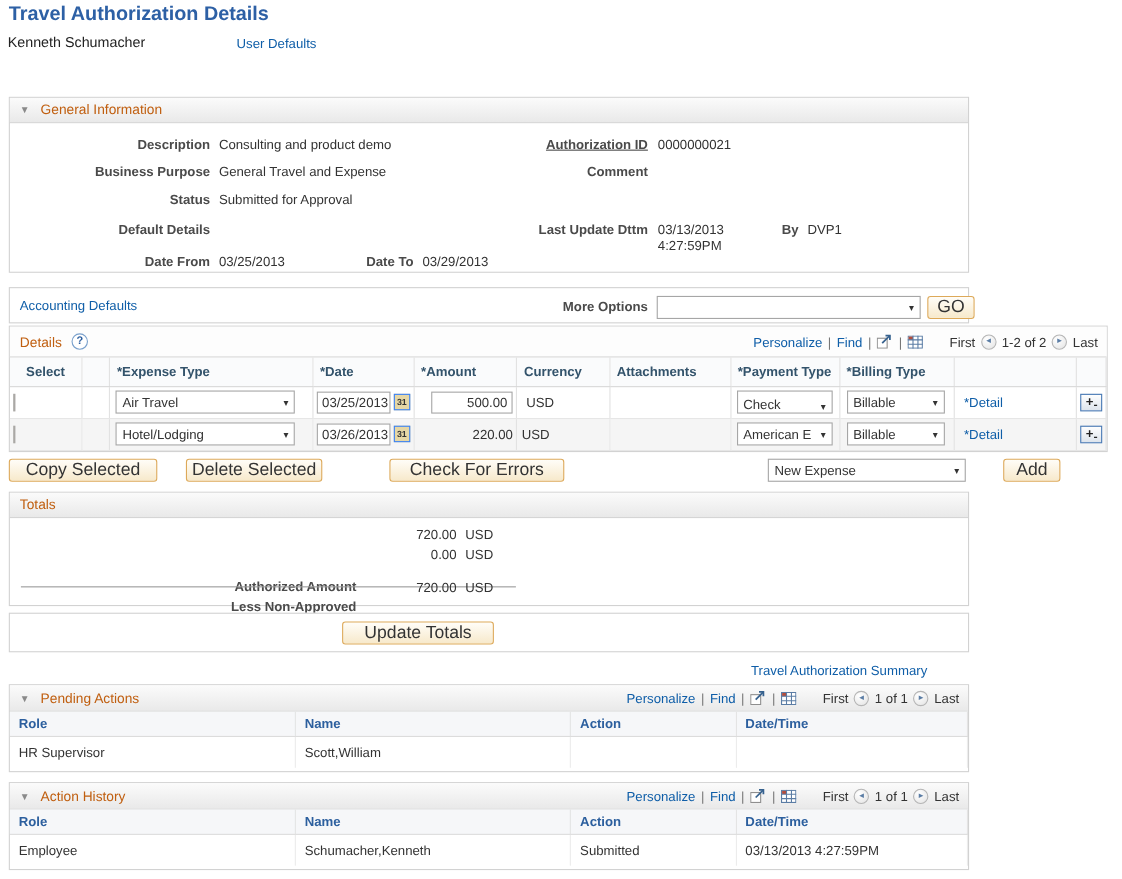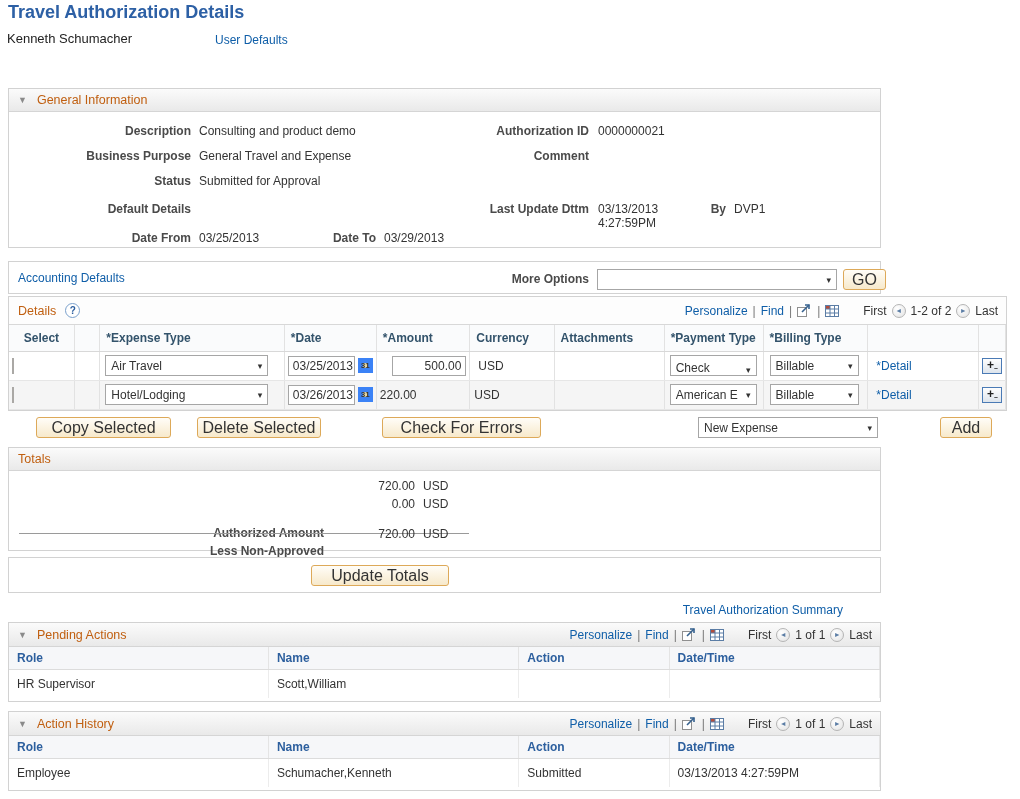--- a/index.html
+++ b/index.html
@@ -45,27 +45,27 @@
   .grid-titlebar { height:28px; display:flex; align-items:center; padding-left:9px; border-bottom:1px solid #d8d8d8; background:#fdfdfd; }
   table.grid { border-collapse:collapse; table-layout:fixed; }
   .grid th { height:26px; font-weight:bold; color:#33536b; text-align:left; padding:0 6px; border-right:1px solid #e2e2e2; border-bottom:1px solid #d8d8d8; background:#fafbfc; font-size:12px; overflow:hidden; white-space:nowrap; }
   .grid th.c { text-align:center; }
   .grid td { height:29px; border-right:1px solid #e2e2e2; border-bottom:1px solid #e6e6e6; padding:0 3px; overflow:hidden; white-space:nowrap; }
   .grid tr.alt td { background:#f5f5f5; }
   .cb { width:13px; height:13px; background:#f2f1f0; border:1px solid #aaa8a5; box-shadow:inset 1px 1px 0 #dddbd8; margin:0 auto; cursor:pointer; }
   .cell-flex { display:flex; align-items:center; gap:3px; }
   .inp { border:1px solid #a6a6a6; background:#fff; height:20px; display:flex; align-items:center; padding:0 4px; }
   .amt-inp { width:74px; justify-content:flex-end; margin-left:auto; }
-  .cal { width:15px; height:15px; background:#e6d7a5; border:5px solid #3b82f6; font-size:8px; font-weight:bold; color:#333; display:inline-flex; align-items:center; justify-content:center; cursor:pointer; }
-  .amt-text { text-align:left; padding-right:3px;margin-top:21px; }
+  .cal { width:15px; height:15px; background:#e6d7a5; border:1px solid #3b82f6; font-size:8px; font-weight:bold; color:#333; display:inline-flex; align-items:center; justify-content:center; cursor:pointer; }
+  .amt-text { text-align:right; padding-right:3px;margin-top:21px; }
   .plusbtn { width:20px; height:16px; border:1px solid #4a7ab5; background:linear-gradient(#fefefe,#dde4ec); display:flex; align-items:baseline; justify-content:center; font-size:12px; font-weight:bold; color:#222; margin:0 auto; cursor:pointer; line-height:13px; }
   .plusbtn .dots { font-size:7px; letter-spacing:-1px; }
 
   
-  .abtn { position:absolute; height:21px;margin-left:28px; }
+  .abtn { position:absolute; height:21px; }
   .copy-btn { left:8px; top:417px; width:135px; }
   .del-btn { left:169px; top:417px; width:124px; }
   .chk-btn { left:354px; top:417px; width:159px; }
   .newexp-select { position:absolute; left:698px; top:417px; width:180px; }
   .add-btn { left:912px; top:417px; width:52px; }
 
   
   .totals-box { left:8px; top:447px; width:873px; height:104px; }
   .t-label { position:absolute; left:100px; width:215px; text-align:right; font-weight:bold; color:#4a4a4a;margin-top:47px; }
   .t-val { position:absolute; left:320px; width:86px; text-align:right; }
@@ -105,21 +105,21 @@
       <div class="fv" style="left:190px; top:37px;">General Travel and Expense</div>
       <div class="fl" style="left:0; top:62px; width:182px;">Status</div>
       <div class="fv" style="left:190px; top:62px;">Submitted for Approval</div>
       <div class="fl" style="left:0; top:90px; width:182px;">Default Details</div>
       <div class="fv" style="left:190px; top:90px;"></div>
       <div class="fl" style="left:0; top:119px; width:182px;">Date From</div>
       <div class="fv" style="left:190px; top:119px;">03/25/2013</div>
       <div class="fl" style="left:285px; top:119px; width:82px;">Date To</div>
       <div class="fv" style="left:375px; top:119px;">03/29/2013</div>
 
-      <div class="fl" style="left:398px; top:12px; width:182px;">Authorization ID</div>
+      <div class="fl" style="left:398px; top:12px; width:182px;text-decoration:underline;">Authorization ID</div>
       <div class="fv" style="left:589px; top:12px;">0000000021</div>
       <div class="fl" style="left:398px; top:37px; width:182px;">Comment</div>
       <div class="fv" style="left:589px; top:37px;"></div>
       <div class="fl" style="left:398px; top:90px; width:182px;">Last Update Dttm</div>
       <div class="fv" style="left:589px; top:90px;">03/13/2013</div>
       <div class="fv" style="left:589px; top:104px;">4:27:59PM</div>
       <div class="fl" style="left:660px; top:90px; width:57px;">By</div>
       <div class="fv" style="left:725px; top:90px;">DVP1</div>
     </div>
   </div>

